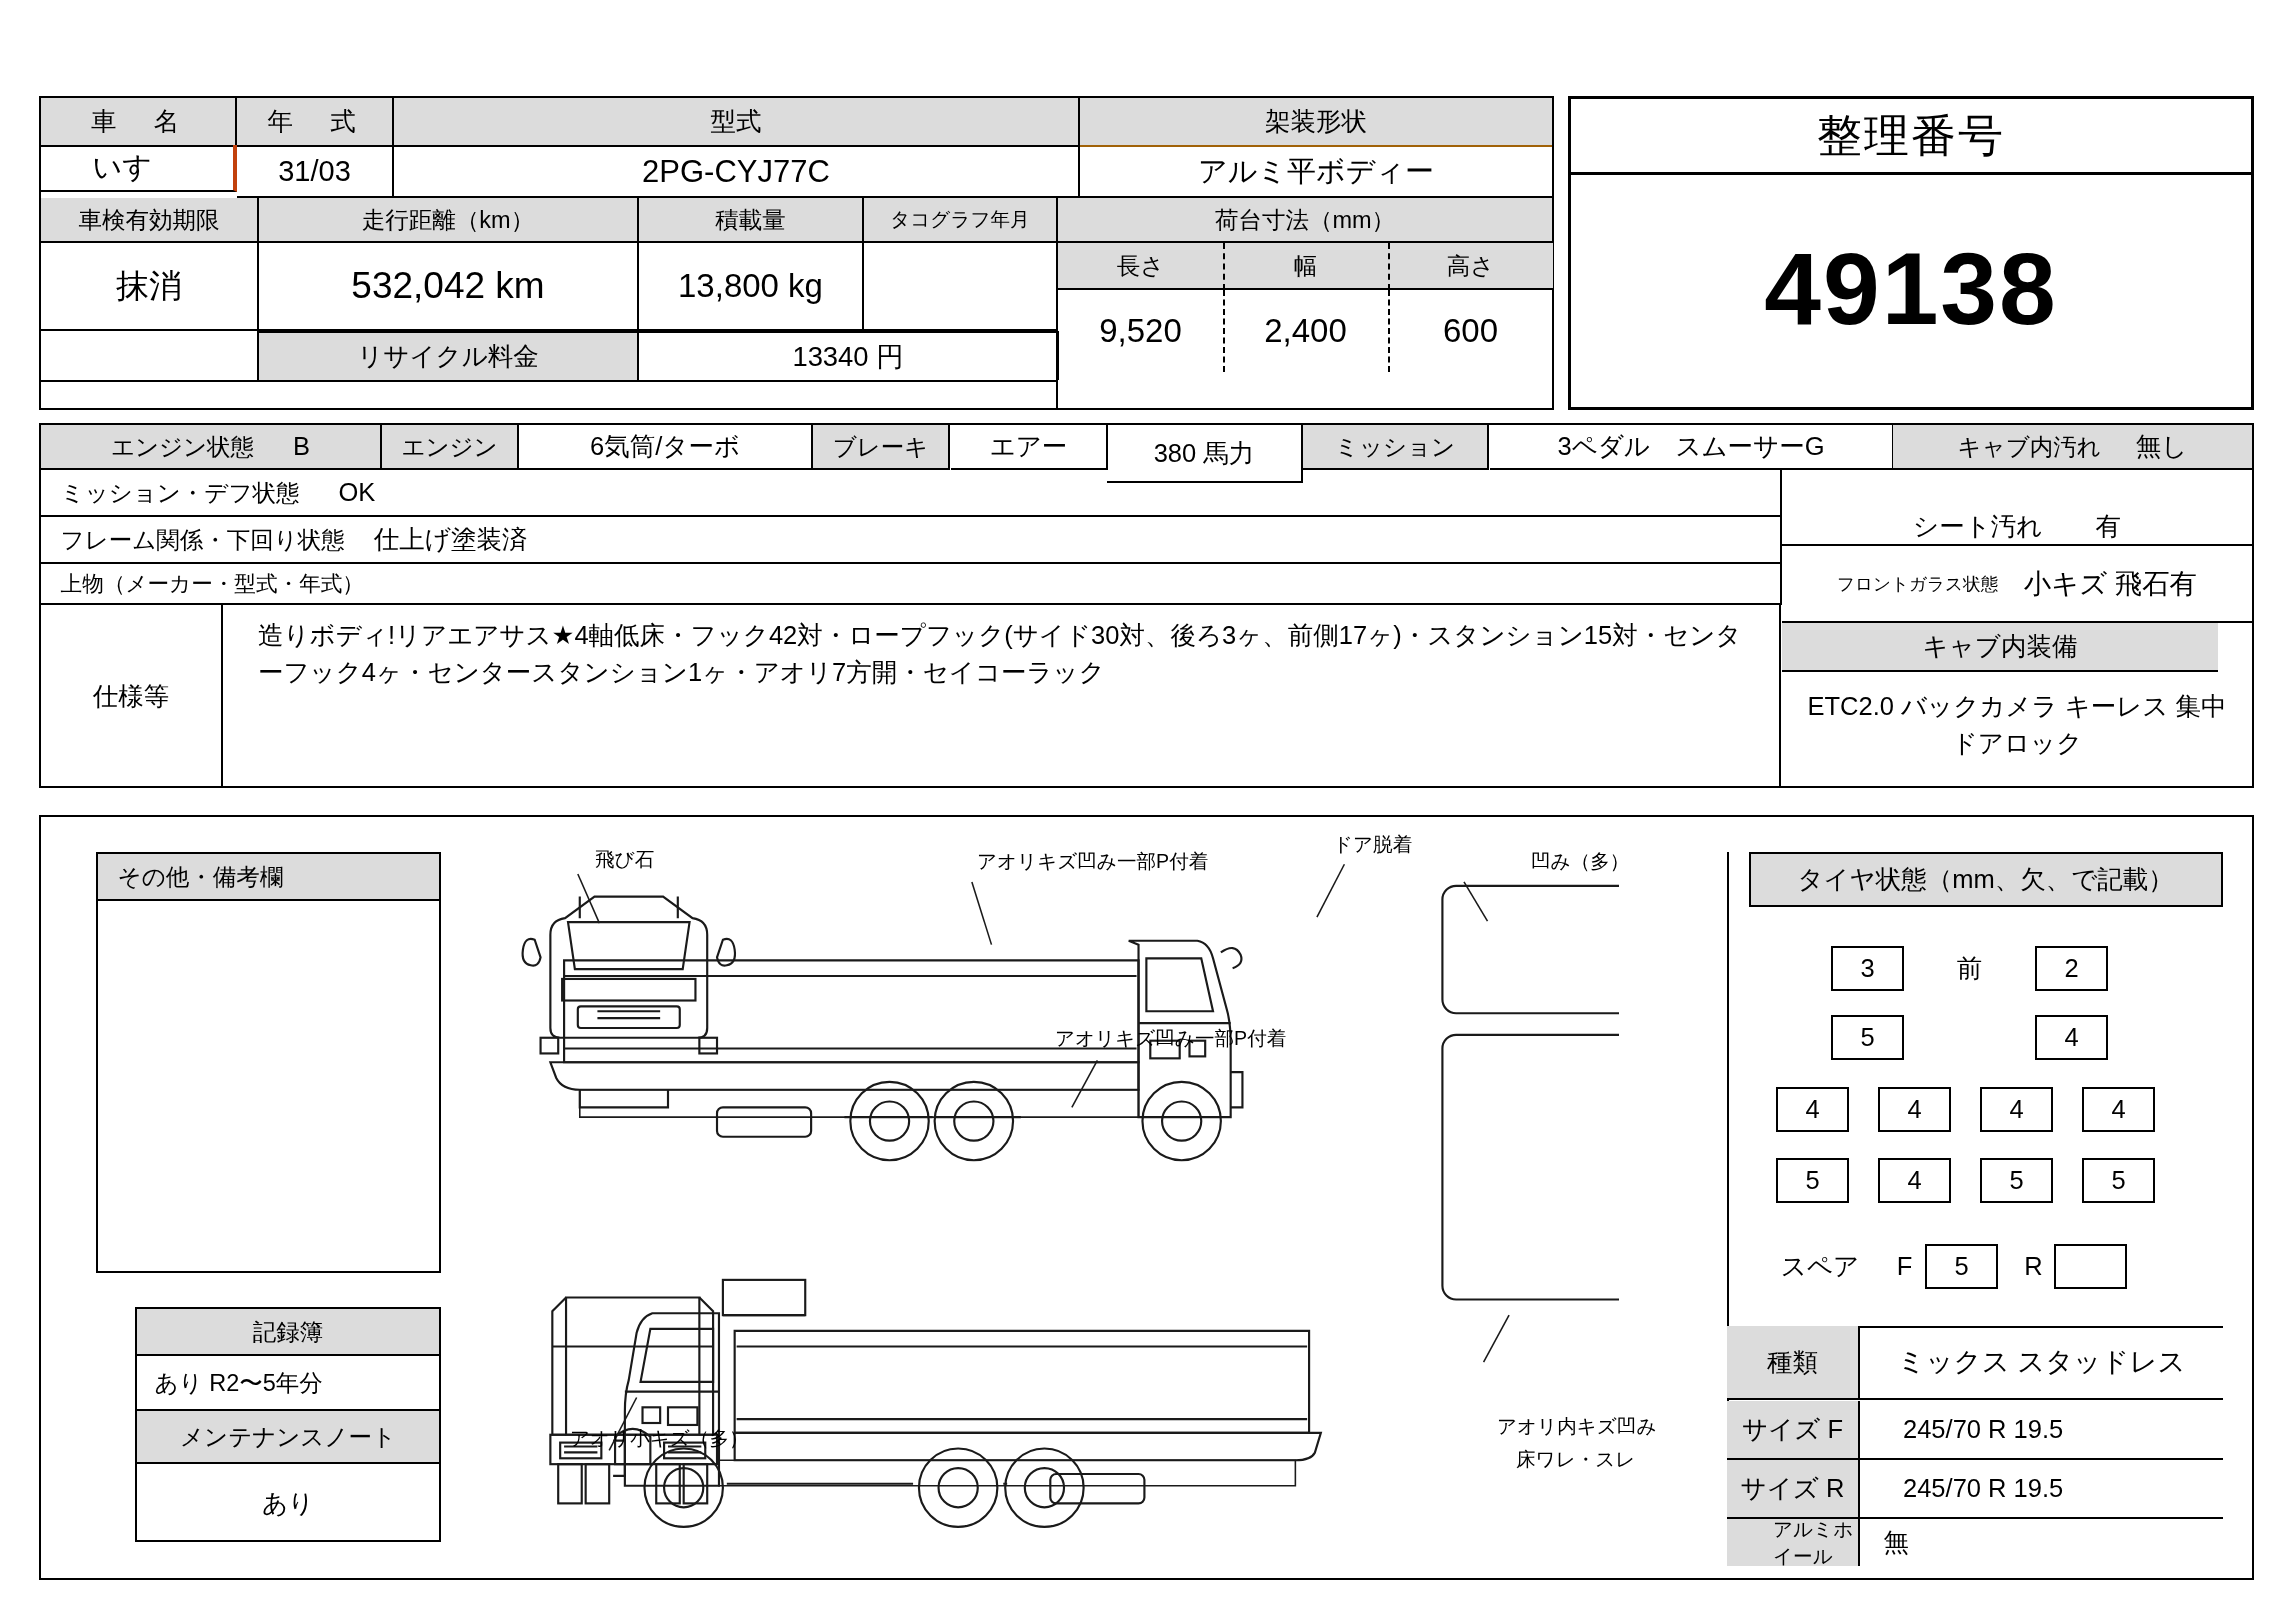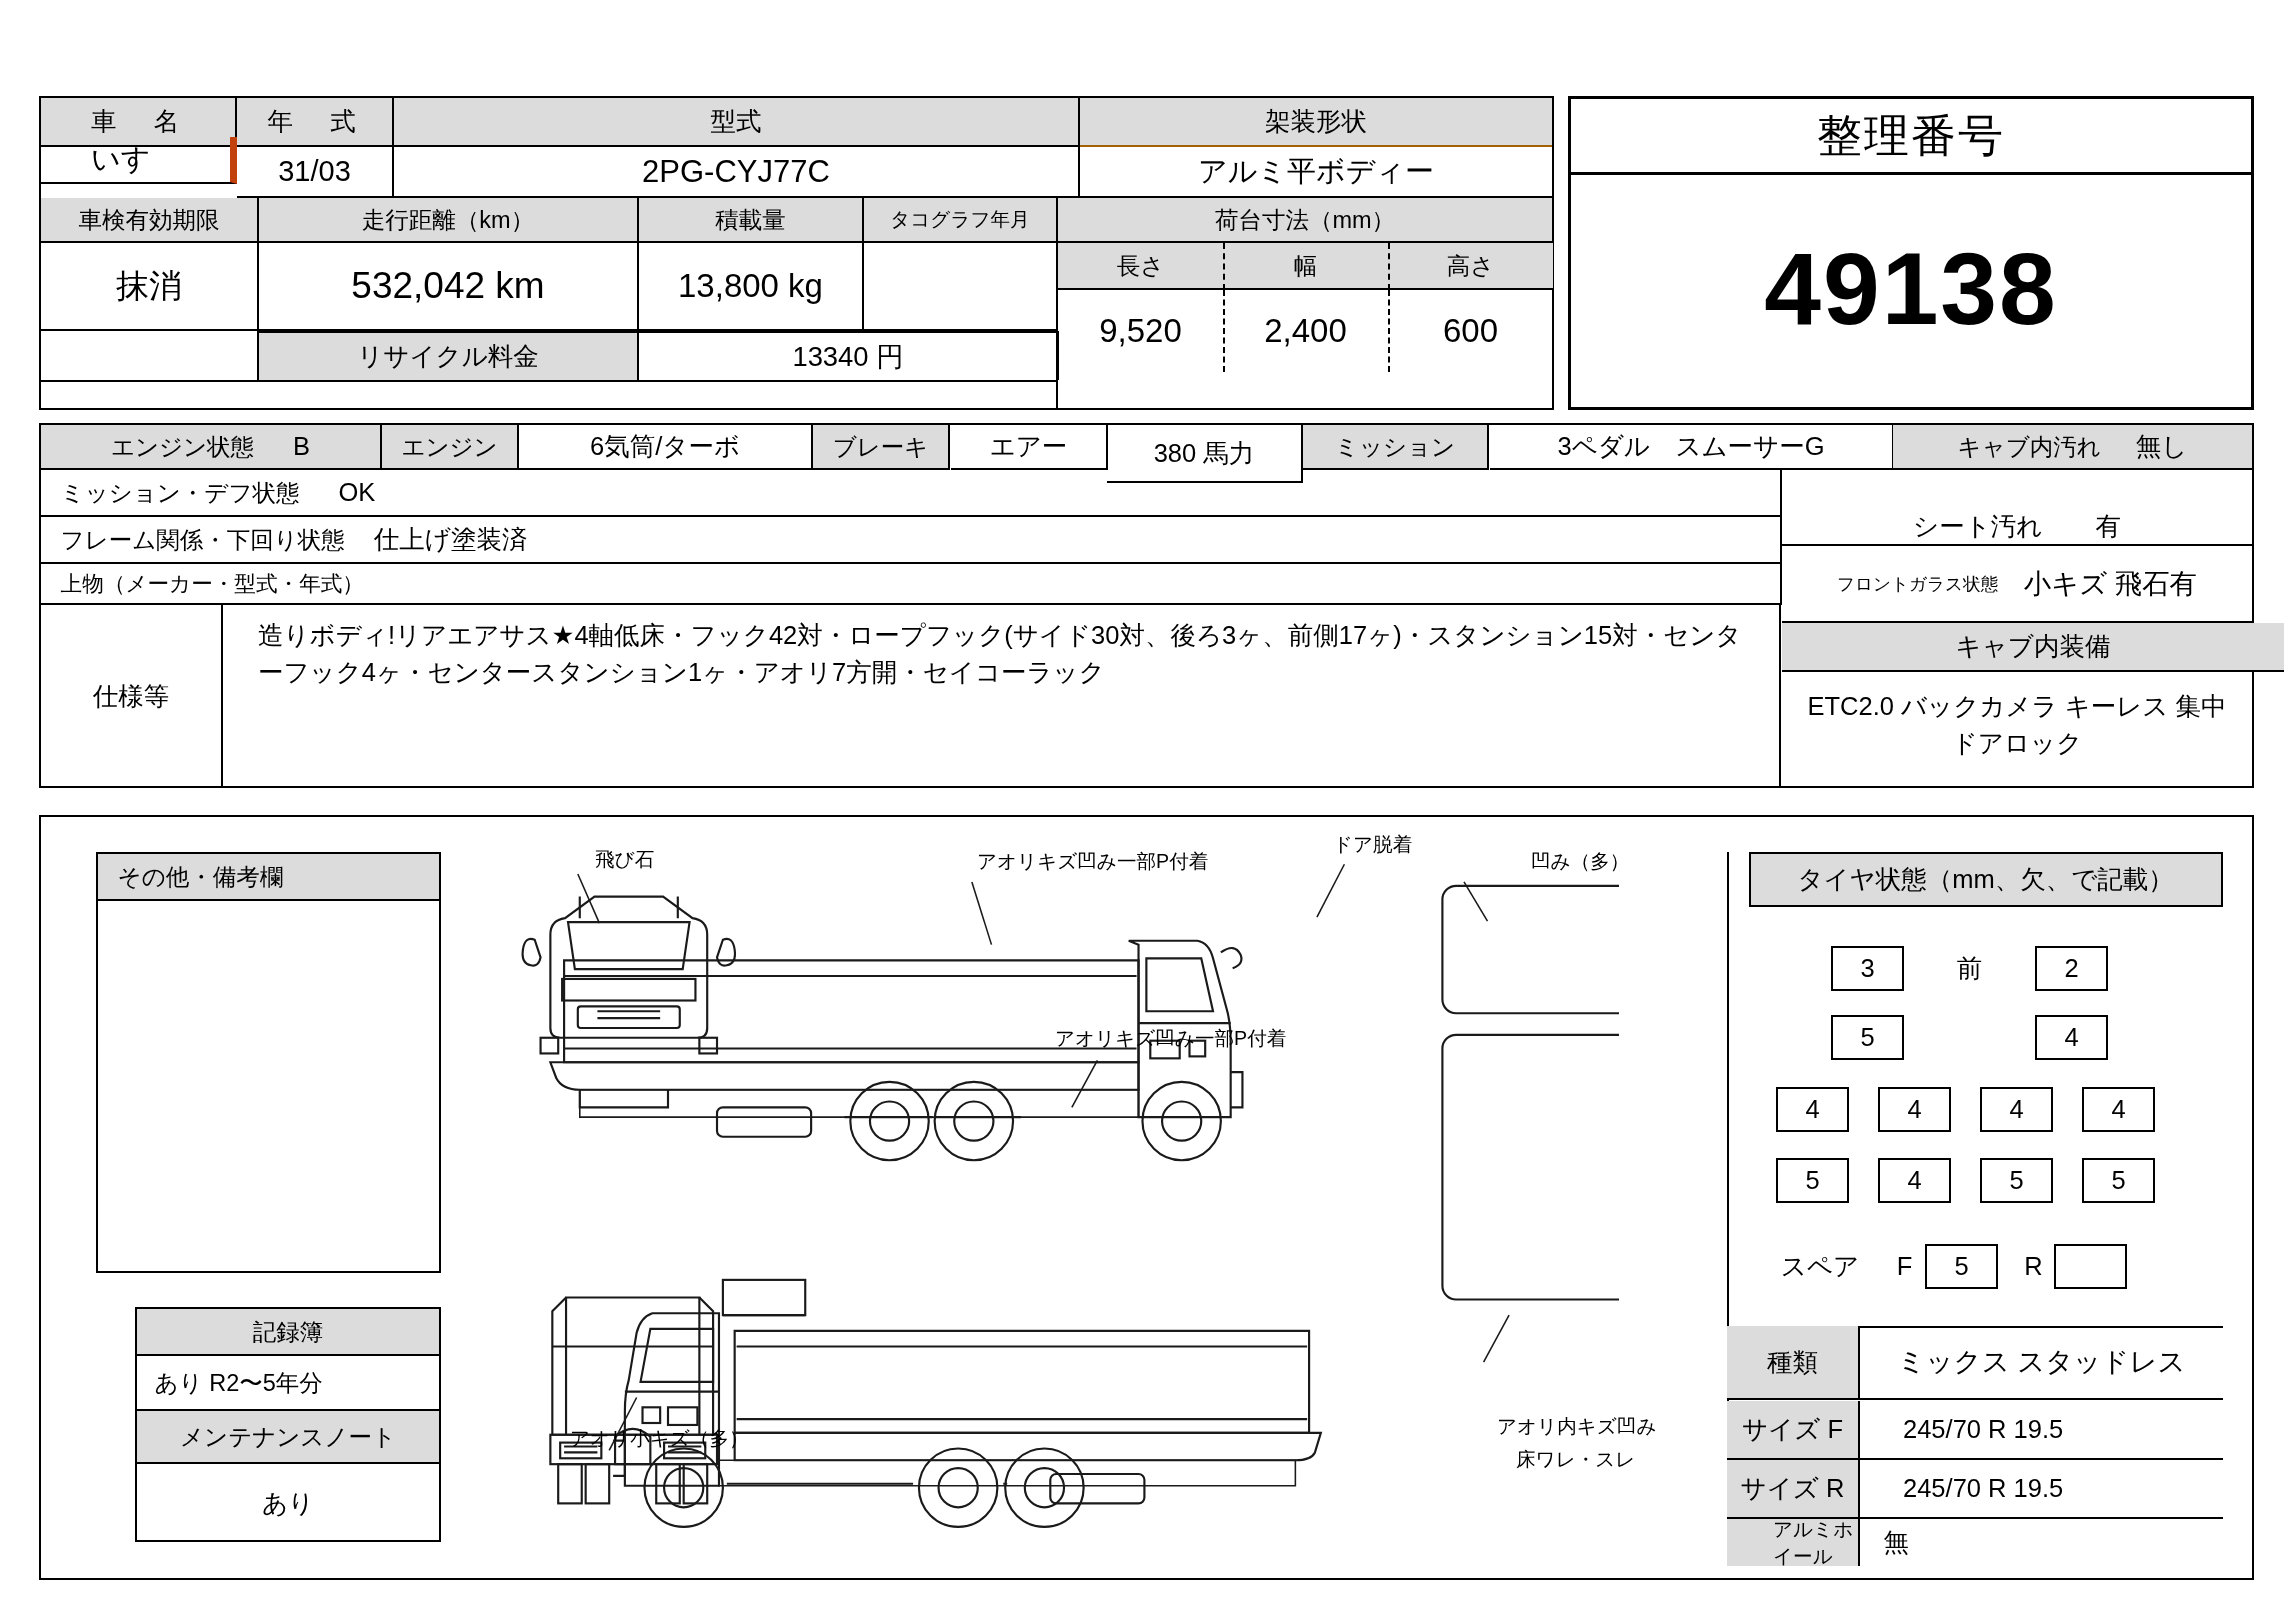--- a/index.html
+++ b/index.html
@@ -47,21 +47,21 @@
     <div class="cell gray" style="left:196px;top:0;width:157px;height:49px;border-right:2px solid #000;border-bottom:2px solid #000;">
         <span class="t26 sp2">年　式</span>
       </div>
     <div class="cell gray" style="left:353px;top:0;width:686px;height:49px;border-right:2px solid #000;border-bottom:2px solid #000;">
         <span class="t26">型式</span>
       </div>
     <div class="cell gray" style="left:1039px;top:0;width:472px;height:49px;border-bottom:2px solid #a16207;">
         <span class="t26">架装形状</span>
       </div>
 
-    <div class="cell" style="left:0;top:39px;width:196px;height:47px;border-right:7px solid #c2410c;border-bottom:2px solid #000;">
+    <div class="cell" style="left:0;top:47px;width:196px;height:47px;border-right:4px solid #c2410c;border-bottom:2px solid #000;">
         <span class="t30">いすゞ</span>
       </div>
     <div class="cell" style="left:196px;top:49px;width:157px;height:51px;border-right:2px solid #000;border-bottom:2px solid #000;">
         <span class="t30">31/03</span>
       </div>
     <div class="cell" style="left:353px;top:49px;width:686px;height:51px;border-right:2px solid #000;border-bottom:2px solid #000;">
         <span class="t32" style="font-size:31px;">2PG-CYJ77C</span>
       </div>
     <div class="cell" style="left:1039px;top:49px;width:472px;height:51px;border-bottom:2px solid #000;">
         <span class="t30">アルミ平ボディー</span>
@@ -194,21 +194,21 @@
     </div>
 
     <div class="cell" style="left:1741px;top:45px;width:470px;height:76px;border-bottom:2px solid #000;align-items:flex-end;">
       <span class="t26" style="margin-right:53px;">シート汚れ</span>
       <span class="t26">有</span>
     </div>
     <div class="cell" style="left:1741px;top:122px;width:470px;height:76px;border-bottom:2px solid #000;">
       <span class="t18" style="margin-right:25.5px;">フロントガラス状態</span>
       <span class="t28">小キズ 飛石有</span>
     </div>
-    <div class="cell gray" style="left:1741px;top:198px;width:502px;height:49px;border-bottom:2px solid #000;">
+    <div class="cell gray" style="left:1741px;top:198px;width:436px;height:49px;border-bottom:2px solid #000;">
       <span class="t26">キャブ内装備</span>
     </div>
     <div style="position:absolute;left:1741px;top:247px;width:470px;height:116px;box-sizing:border-box;padding:15.7px 17.6px;">
       <span class="t26 wrap" style="text-align:center;display:block;">ETC2.0 バックカメラ キーレス 集中ドアロック</span>
     </div>
   </div>
 
   <div class="blk bd" style="left:39px;top:815px;width:2215px;height:765px;">
 
     <div class="blk bd" style="left:55px;top:35px;width:345px;height:421px;">

